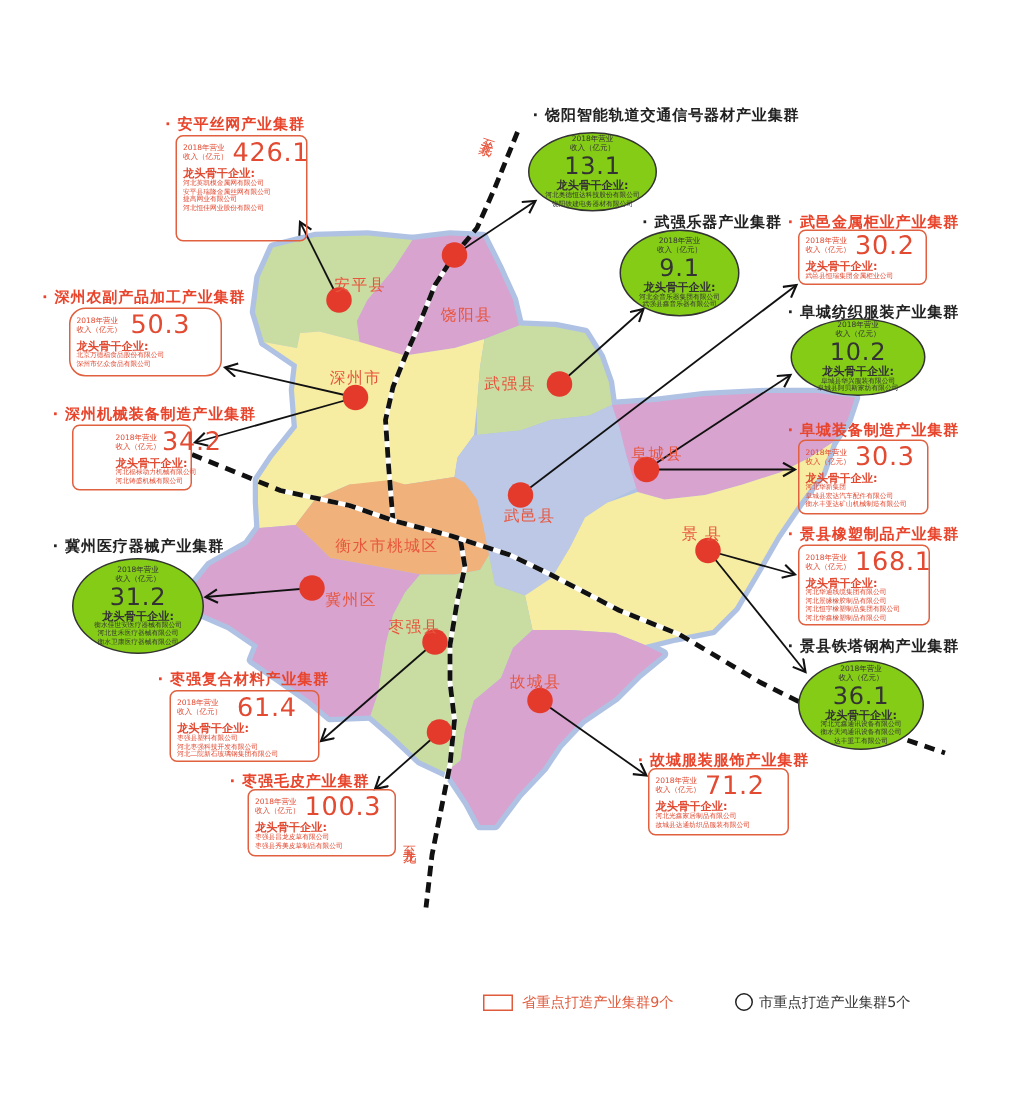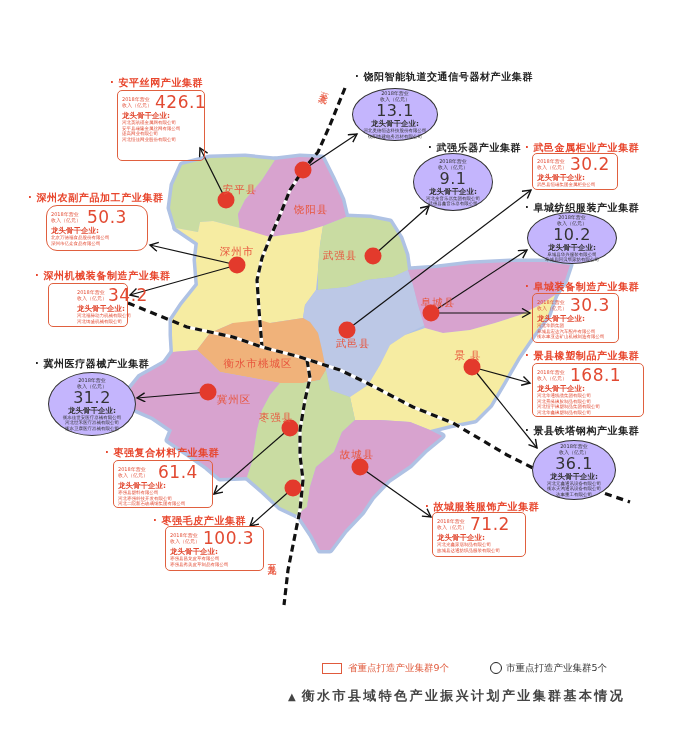--- a/index.html
+++ b/index.html
@@ -9,21 +9,21 @@
   .county-label { position:absolute; transform:translate(-50%,-50%); color:#e8553d; font-size:10.5px;
                   letter-spacing:1px; white-space:nowrap; font-family:Liberation Sans, sans-serif; }
   .rail-label { position:absolute; color:#e8553d; font-size:9px; writing-mode:vertical-rl; letter-spacing:1px; }
   .ctitle { position:absolute; font-size:10px; font-weight:bold; letter-spacing:0.6px; white-space:nowrap; }
   .ctitle.prov { color:#e8452c; }
   .ctitle.city { color:#222222; }
   .ctitle .bullet { margin-right:4px; }
   .cbox { position:absolute; box-sizing:border-box; border:1.3px solid #e0603f; border-radius:5px;
           padding:2px 4px; color:#e24a32; background:transparent; }
   .cell { position:absolute; box-sizing:border-box; border:1.3px solid #333; border-radius:50%;
-          background:#c4b5fd; color:#333; display:flex; flex-direction:column; align-items:center;
+          background:#84cc16; color:#333; display:flex; flex-direction:column; align-items:center;
           justify-content:center; text-align:center; }
   .rev-row { display:flex; align-items:center; }
   .rev-lbl { font-size:5px; line-height:6px; white-space:nowrap; }
   .rev-val { font-size:17px; line-height:18px; margin-left:3px; letter-spacing:0.5px; }
   .cell .rev-val { font-size:16px; line-height:17px; margin-left:0; }
   .lead { font-size:7.5px; line-height:9px; font-weight:bold; white-space:nowrap; }
   .co { font-size:4.5px; line-height:5.5px; white-space:nowrap; }
   .legend-rect { position:absolute; left:322px; top:663px; width:20px; height:11px; box-sizing:border-box;
                  border:1.5px solid #e05a3c; }
   .legend-circle { position:absolute; left:490px; top:662px; width:12px; height:12px; box-sizing:border-box;
@@ -217,21 +217,21 @@
       </div>
     <div class="lead">龙头骨干企业:</div>
     <div class="co">河北华新集团</div>
     <div class="co">阜城县宏达汽车配件有限公司</div>
     <div class="co">衡水丰亚达矿山机械制造有限公司</div>
   </div>
 
   <div class="ctitle prov" style="left:525px;top:349px;">
     <span class="bullet">·</span><span>景县橡塑制品产业集群</span>
   </div>
-  <div class="cbox" style="left:532px;top:363px;width:112px;height:54px;">
+  <div class="cbox" style="left:532px;top:363px;width:88px;height:54px;">
     <div class="rev-row">
         <div class="rev-lbl">
           <div>2018年营业</div>
           <div>收入（亿元）</div>
         </div>
         <div class="rev-val">168.1</div>
       </div>
     <div class="lead">龙头骨干企业:</div>
     <div class="co">河北华通线缆集团有限公司</div>
     <div class="co">河北景缘橡胶制品有限公司</div>
@@ -348,17 +348,14 @@
     <div class="lead">龙头骨干企业:</div>
     <div class="co">北京万德福食品股份有限公司</div>
     <div class="co">深州市亿众食品有限公司</div>
   </div>
 
   <div class="legend-rect"></div>
   <div class="legend-text" style="left:348px;color:#e05a3c;">省重点打造产业集群9个</div>
   <div class="legend-circle"></div>
   <div class="legend-text" style="left:506px;color:#333;">市重点打造产业集群5个</div>
 
-  <div class="caption">
-    <span class="tri">▲</span><span>衡水市县域特色产业振兴计划产业集群基本情况</span>
-  </div>
 
 </div>
 
 </body></html>

